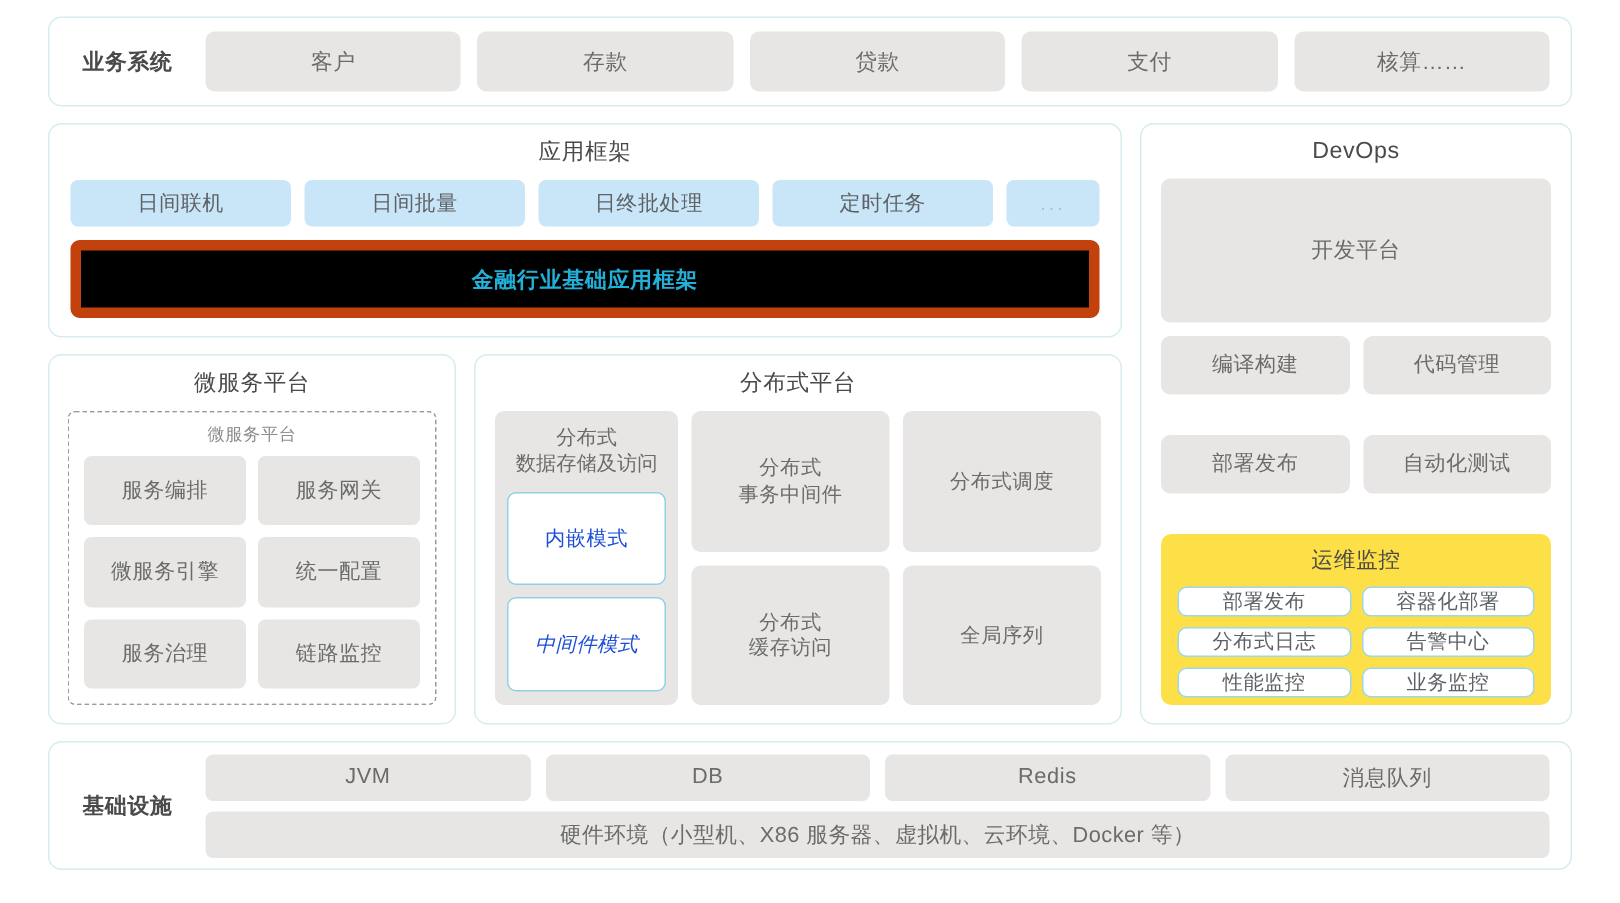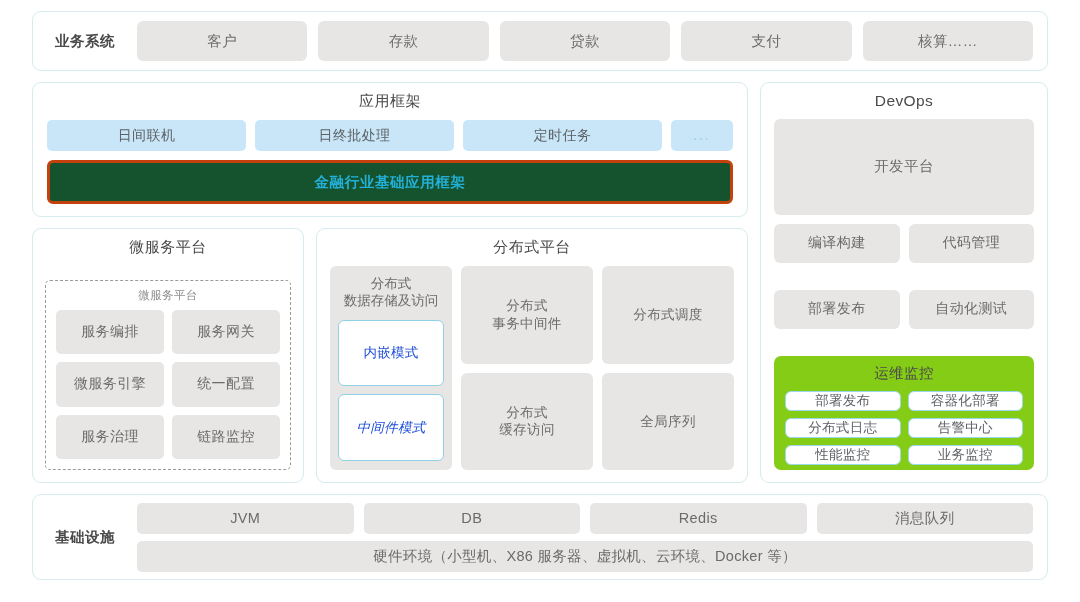--- a/index.html
+++ b/index.html
@@ -121,46 +121,45 @@
   }
   .blue-chip.dots {
     flex: 0 0 62px;
     color: #9dc4da;
     font-size: 13px;
     letter-spacing: 2px;
   }
   .appfw-base {
     margin-top: 9px;
     height: 38px;
-    border: 3px solid #c2410c;
+    border: 7px solid #c2410c;
     border-radius: 6px;
     display: flex;
     align-items: center;
     justify-content: center;
     font-size: 14.5px;
     font-weight: 700;
     color: #23b0d8;
     letter-spacing: .6px;
-    background: #14532d;
+    background: #000000;
   }
 
   
   .platforms {
     display: flex;
     gap: 12px;
     flex: 1;
     min-height: 0;
   }
   .micro-card {
     width: 272px;
     min-width: 272px;
     padding: 9px 12px 12px 12px;
     display: flex;
     flex-direction: column;
-    gap: 14px;
   }
   .dashed-box {
     border: 1.4px dashed #9a9a9a;
     border-radius: 5px;
     flex: 1;
     padding: 7px 10px 10px 10px;
     display: flex;
     flex-direction: column;
     min-height: 0;
   }
@@ -270,21 +269,21 @@
     display: flex;
     gap: 9px;
     margin-bottom: 27px;
   }
   .devops-pair .gray-chip {
     height: 39px;
     font-size: 14px;
     border-radius: 6px;
   }
   .ops-box {
-    background: #84cc16;
+    background: #fde047;
     border-radius: 7px;
     flex: 1;
     padding: 8px 11px 11px 11px;
     display: flex;
     flex-direction: column;
     min-height: 0;
   }
   .ops-title {
     text-align: center;
     font-size: 14.5px;
@@ -364,20 +363,21 @@
   </div>
 
   <div class="mid">
 
     <div class="mid-left">
 
       <div class="outer-card appfw">
         <div class="card-title">应用框架</div>
         <div class="appfw-chips">
           <div class="blue-chip">日间联机</div>
+          <div class="blue-chip">日间批量</div>
           <div class="blue-chip">日终批处理</div>
           <div class="blue-chip">定时任务</div>
           <div class="blue-chip dots">...</div>
         </div>
         <div class="appfw-base">金融行业基础应用框架</div>
       </div>
 
       <div class="platforms">
 
         <div class="outer-card micro-card">

